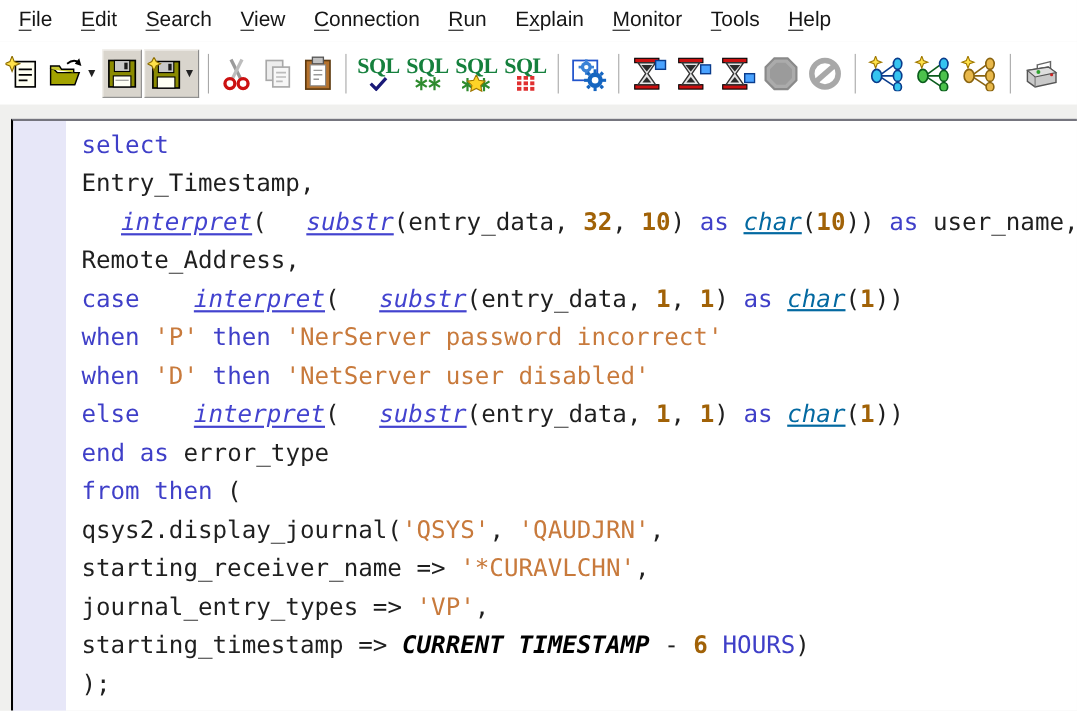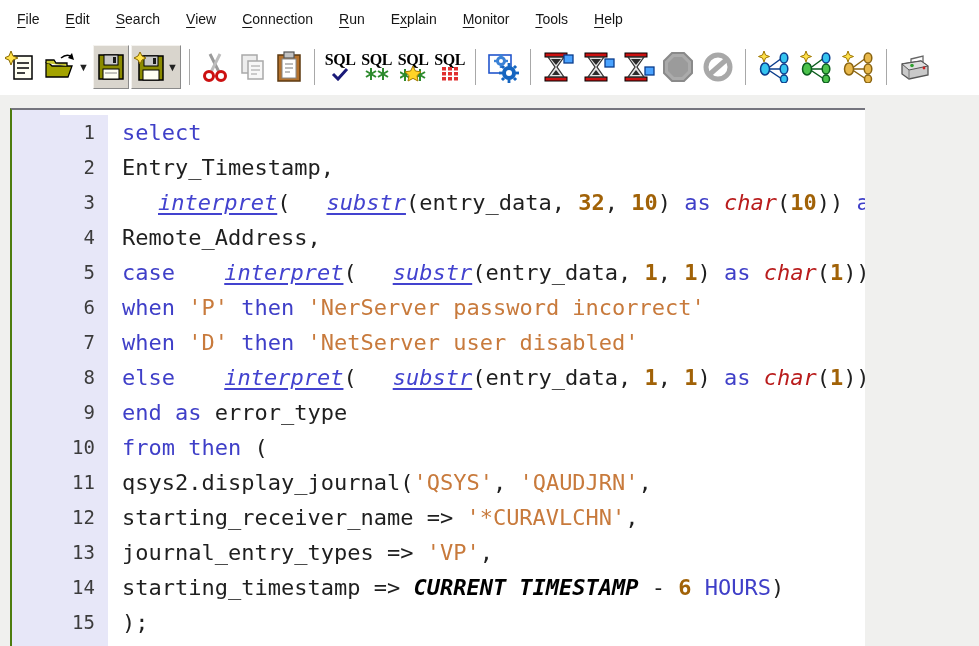--- a/index.html
+++ b/index.html
@@ -1,42 +1,42 @@
 <!DOCTYPE html>
 <html><head>
 <meta charset="utf-8">
 <style>
   * { margin:0; padding:0; box-sizing:border-box; }
   html,body { width:979px; height:646px; overflow:hidden; background:#f0f0ee; font-family:"Liberation Sans", sans-serif; }
 
   
   .menubar { position:absolute; left:0; top:0; width:979px; height:38px; background:#ffffff; display:flex; align-items:center; padding-left:4px; }
-  .menu-item { font-size:14px; color:#161616; padding:4px 13px; cursor:default; white-space:nowrap; }
+  .menu-item { font-size:19px; color:#161616; padding:4px 13px; cursor:default; white-space:nowrap; }
   .menu-item .mn { text-decoration:underline; text-underline-offset:3px; }
 
   
   .toolbar { position:absolute; left:0; top:38px; width:979px; height:57px; background:#ffffff; display:flex; align-items:center; padding-left:2px; }
   .tbtn { height:44px; display:flex; align-items:center; justify-content:center; padding:0 3px; position:relative; }
   .raised { background:#d9d5cd; border:1px solid; border-color:#f4f2ee #8a8a8a #8a8a8a #f4f2ee; padding:2px; margin:0 1px; }
   .sep { width:1px; height:36px; background:#a8a8a8; margin:0 7px; }
   .caret { font-size:11px; color:#222; margin-left:1px; align-self:center; }
   .sqlbtn { display:flex; flex-direction:column; align-items:center; justify-content:center; line-height:1; }
-  .sqltxt { font-family:"Liberation Serif", serif; font-weight:bold; font-size:16px; color:#000000; letter-spacing:-0.5px; }
+  .sqltxt { font-family:"Liberation Serif", serif; font-weight:bold; font-size:20px; color:#15803d; letter-spacing:-0.5px; }
   .sqlsub { margin-top:-1px; height:14px; display:flex; align-items:center; }
 
   
-  .editor { position:absolute; left:10px; top:108px; width:855px; height:538px; background:#ffffff; border-top:2px solid #75757e; border-left:2px solid #4d7c0f; overflow:hidden;padding-left:48px; }
+  .editor { position:absolute; left:10px; top:108px; width:969px; height:538px; background:#ffffff; border-top:2px solid #75757e; border-left:2px solid #000000; overflow:hidden; }
   .code-area { padding-top:5px; }
   .code-line { display:flex; height:35px; line-height:35px; white-space:pre; }
   .gutter { flex:0 0 48px; background:#e7e7f8; color:#3c3c3c; text-align:right; padding-right:13px; font-family:"DejaVu Sans Mono", monospace; font-size:19px; }
   .gutter-pad { position:absolute; left:0; top:0; bottom:0; width:48px; background:#e7e7f8; z-index:0; }
   .ctext { font-family:"DejaVu Sans Mono", monospace; font-size:22px; padding-left:14px; color:#1f1f1f; z-index:1; }
   .kw  { color:#3f3fc8; }
   .fn  { color:#4343cf; font-style:italic; text-decoration:underline; text-underline-offset:3px;margin-left:36px; }
-  .ty  { color:#b91c1c; font-style:italic; }
+  .ty  { color:#0369a1; font-style:italic;text-decoration:underline; }
   .num { color:#a16207; font-weight:bold; }
   .str { color:#c87a3c; }
   .id, .pl { color:#1f1f1f; }
   .reg { color:#000000; font-weight:bold; font-style:italic; }
 </style>
 </head>
 <body>
 
 <div class="menubar" id="menubar">
     <span class="menu-item"><span class="mn">F</span>ile</span>

